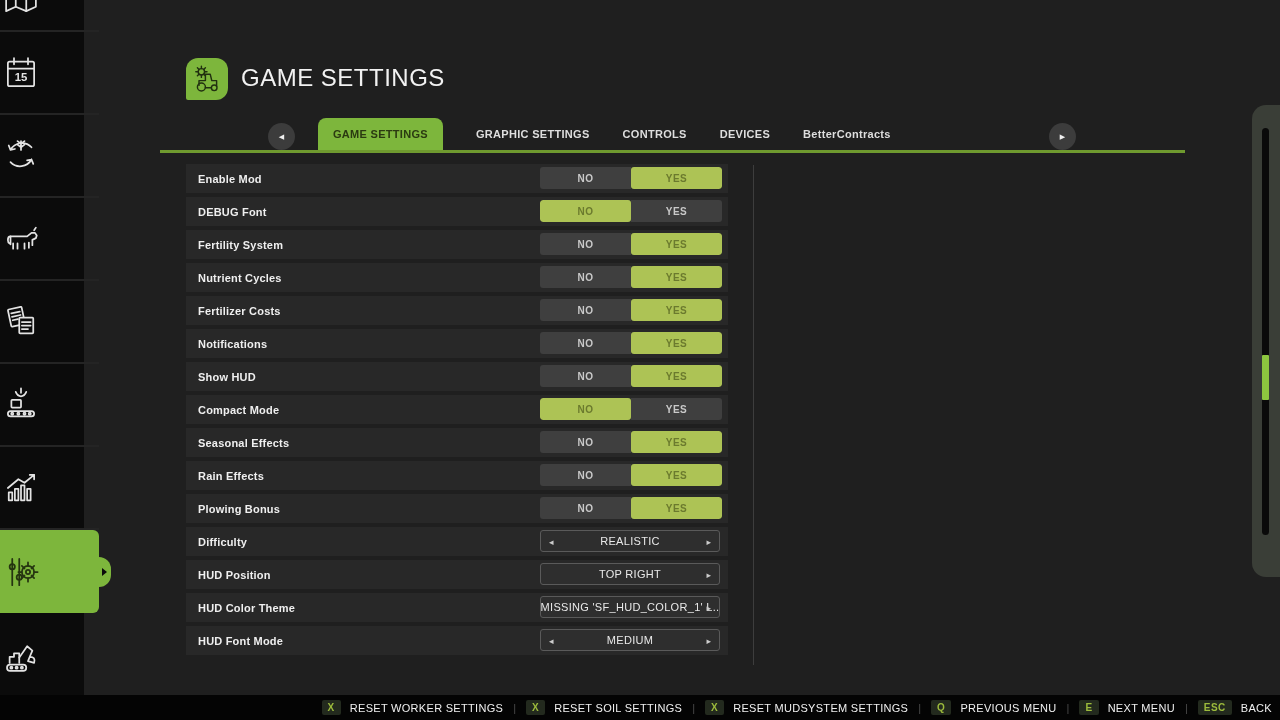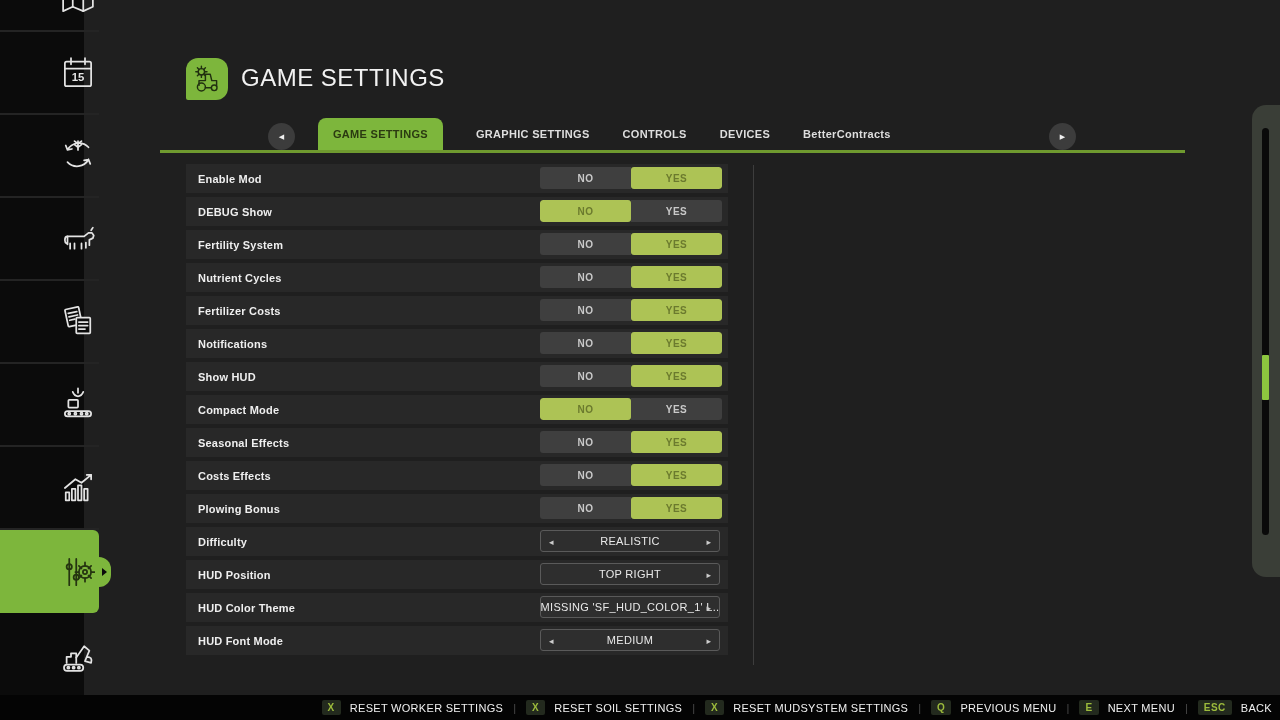--- a/index.html
+++ b/index.html
@@ -7,21 +7,21 @@
     --toggle-active:#adc355; --toggle-active-text:#6b7a2e;
     --page-bg:#1f1f1f; --row-bg:#282828; --sidebar-bg:#0b0b0b;
     --footer-bg:#040404; --key-text:#9cbb3c;
   }
   *{box-sizing:border-box;margin:0;padding:0;}
   html,body{width:1280px;height:720px;overflow:hidden;}
   body{background:var(--page-bg);font-family:"Liberation Sans",sans-serif;position:relative;}
 
   
   .sidebar{position:absolute;left:0;top:0;width:84px;height:695px;background:var(--sidebar-bg);z-index:5;}
-  .nav-cell{position:relative;width:99px;display:flex;align-items:center;justify-content:flex-end;
+  .nav-cell{position:relative;width:99px;display:flex;align-items:center;justify-content:flex-start;
     border-bottom:2px solid #242424;color:#e3e3e3;cursor:pointer;}
   .nav-cell svg{width:42px;height:42px;stroke:currentColor;fill:none;stroke-width:2;stroke-linecap:round;stroke-linejoin:round;}
   .nav-cell.cut{height:32px;overflow:hidden;}
   .nav-cell.cut svg{margin-top:-34px;}
   .nav-cell.h{height:83px;}
   .nav-cell.last{height:84px;border-bottom:none;}
   .nav-cell.active{background:var(--accent);color:#253410;border-bottom:none;border-radius:0 6px 6px 0;}
   .nav-cell.active::after{content:'';position:absolute;right:-12px;top:50%;transform:translateY(-50%);
     width:16px;height:30px;background:var(--accent);border-radius:0 12px 12px 0;}
   .nav-cell.active .notch-arrow{position:absolute;right:-8px;top:50%;transform:translateY(-50%);
@@ -203,21 +203,21 @@
 <div class="settings-list" id="rows-mount">
     <div class="row">
     <span class="row-label">Enable Mod</span>
     <div class="toggle">
       <div class="seg seg-no">NO</div>
       <div class="seg seg-yes on">YES</div>
     </div>
 
   </div>
     <div class="row">
-    <span class="row-label">DEBUG Show</span>
+    <span class="row-label">DEBUG Font</span>
     <div class="toggle">
       <div class="seg seg-no on">NO</div>
       <div class="seg seg-yes">YES</div>
     </div>
 
   </div>
     <div class="row">
     <span class="row-label">Fertility System</span>
     <div class="toggle">
       <div class="seg seg-no">NO</div>
@@ -267,21 +267,21 @@
   </div>
     <div class="row">
     <span class="row-label">Seasonal Effects</span>
     <div class="toggle">
       <div class="seg seg-no">NO</div>
       <div class="seg seg-yes on">YES</div>
     </div>
 
   </div>
     <div class="row">
-    <span class="row-label">Costs Effects</span>
+    <span class="row-label">Rain Effects</span>
     <div class="toggle">
       <div class="seg seg-no">NO</div>
       <div class="seg seg-yes on">YES</div>
     </div>
 
   </div>
     <div class="row">
     <span class="row-label">Plowing Bonus</span>
     <div class="toggle">
       <div class="seg seg-no">NO</div>

